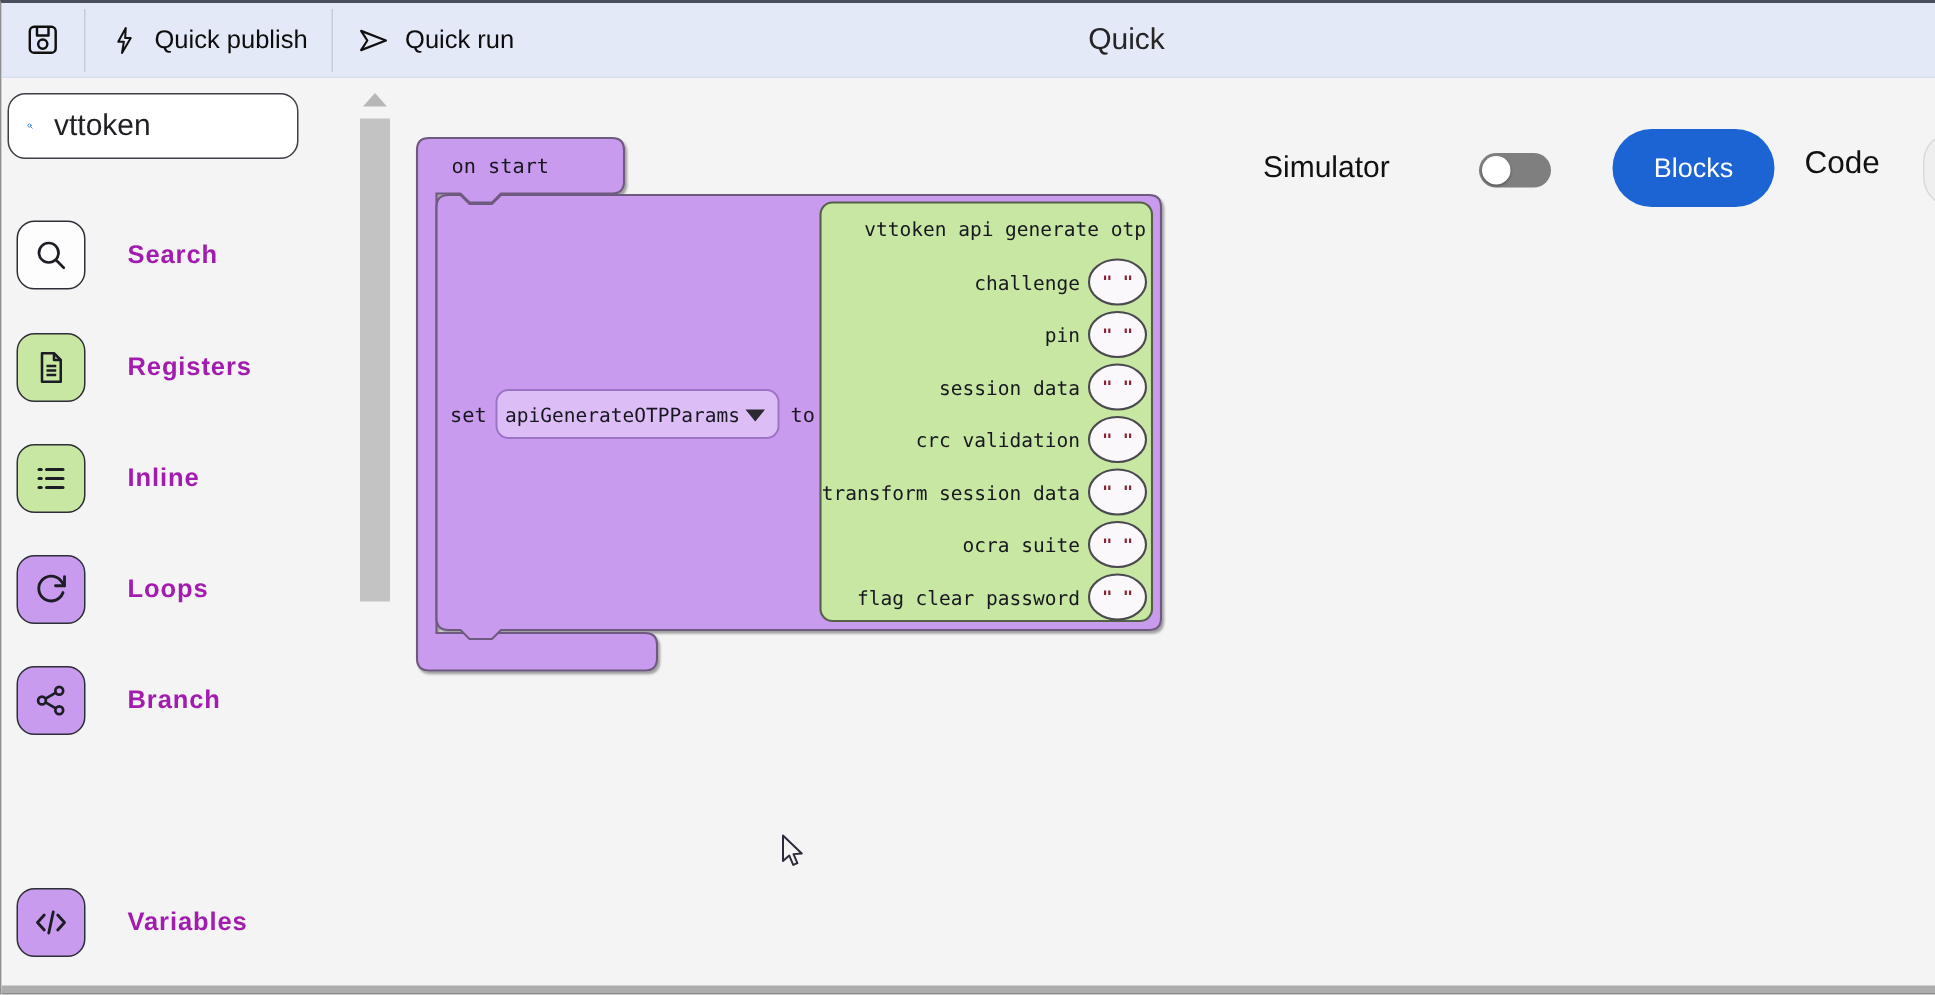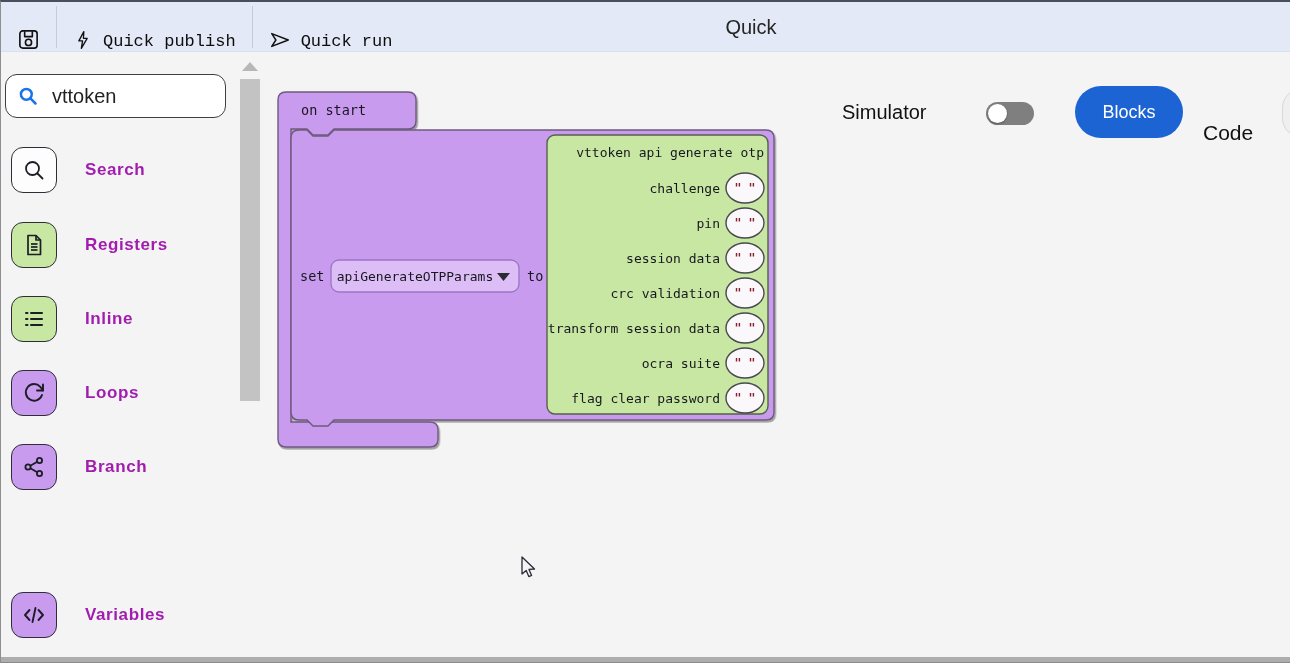--- a/index.html
+++ b/index.html
@@ -17,34 +17,34 @@
     font-family:"Liberation Sans",sans-serif;color:#151515;
     border-left:1px solid #8f8f8f;border-top:2px solid #4a4f5e;
   }
   
   .topbar{
     position:absolute;left:0;top:0;width:1290px;height:50px;
     background:var(--topbar-bg);display:flex;align-items:center;
     border-bottom:1px solid #dadfee;
   }
   .tb-btn{
-    display:flex;align-items:flex-end;gap:10px;background:none;border:none;
-    font-family:Liberation Mono, monospace;font-size:17px;color:#0d0d0d;
+    display:flex;align-items:center;gap:10px;background:none;border:none;
+    font-family:Liberation Sans, sans-serif;font-size:17px;color:#0d0d0d;
     padding:0 16px;height:100%;cursor:pointer;
   }
   .tb-btn svg{flex:0 0 auto;}
   .vdiv{width:1px;height:42px;background:#c7ccdb;}
   .tb-title{
     position:absolute;left:750px;top:50%;transform:translate(-50%,-50%);
     font-size:20px;color:#262626;
   }
   
   .sidebar{position:absolute;left:0;top:50px;width:232px;height:607px;background:#f4f4f4;}
   .searchbox{
-    position:absolute;left:4px;top:22px;width:221px;height:44px;
+    position:absolute;left:4px;top:10px;width:194px;height:44px;
     background:#ffffff;border:1.6px solid #3f3f46;border-radius:12px;
     display:flex;align-items:center;gap:14px;padding:0 12px;
   }
   .searchbox input{
     border:none;outline:none;font-family:"Liberation Sans",sans-serif;
     font-size:20px;color:#1f2023;width:150px;background:transparent;
   }
   .cat{position:absolute;left:10px;display:flex;align-items:center;gap:28px;height:46px;cursor:pointer;}
   .tile{
     width:46px;height:46px;border-radius:12px;border:1.6px solid #2e2e38;
@@ -79,21 +79,21 @@
     position:absolute;left:2px;top:2px;width:19px;height:19px;border-radius:50%;
     background:#fff;box-shadow:0 1px 2px rgba(0,0,0,.35);
   }
   .blocks-btn{
     position:absolute;left:1074px;top:84px;width:108px;height:52px;border-radius:26px;
     background:var(--blocks-button);color:#fff;border:none;font-family:"Liberation Sans",sans-serif;
     font-size:18px;font-weight:500;cursor:pointer;
   }
   .code-btn{
     position:absolute;left:1202px;top:95px;background:none;border:none;
-    font-family:"Liberation Sans",sans-serif;font-size:21px;color:#111;cursor:pointer;margin-top:24px;
+    font-family:"Liberation Sans",sans-serif;font-size:21px;color:#111;cursor:pointer;
   }
   .edge-pill{
     position:absolute;left:1281px;top:86px;width:40px;height:50px;border-radius:25px;
     background:#efefef;border:1px solid #d9d9d9;
   }
   
   .bottom-strip{position:absolute;left:0;bottom:0;width:1290px;height:6px;background:#adadad;border-bottom:1px solid #8a8a8a;}
   .cursor{position:absolute;left:519px;top:554px;pointer-events:none;}
 </style>
 </head>

